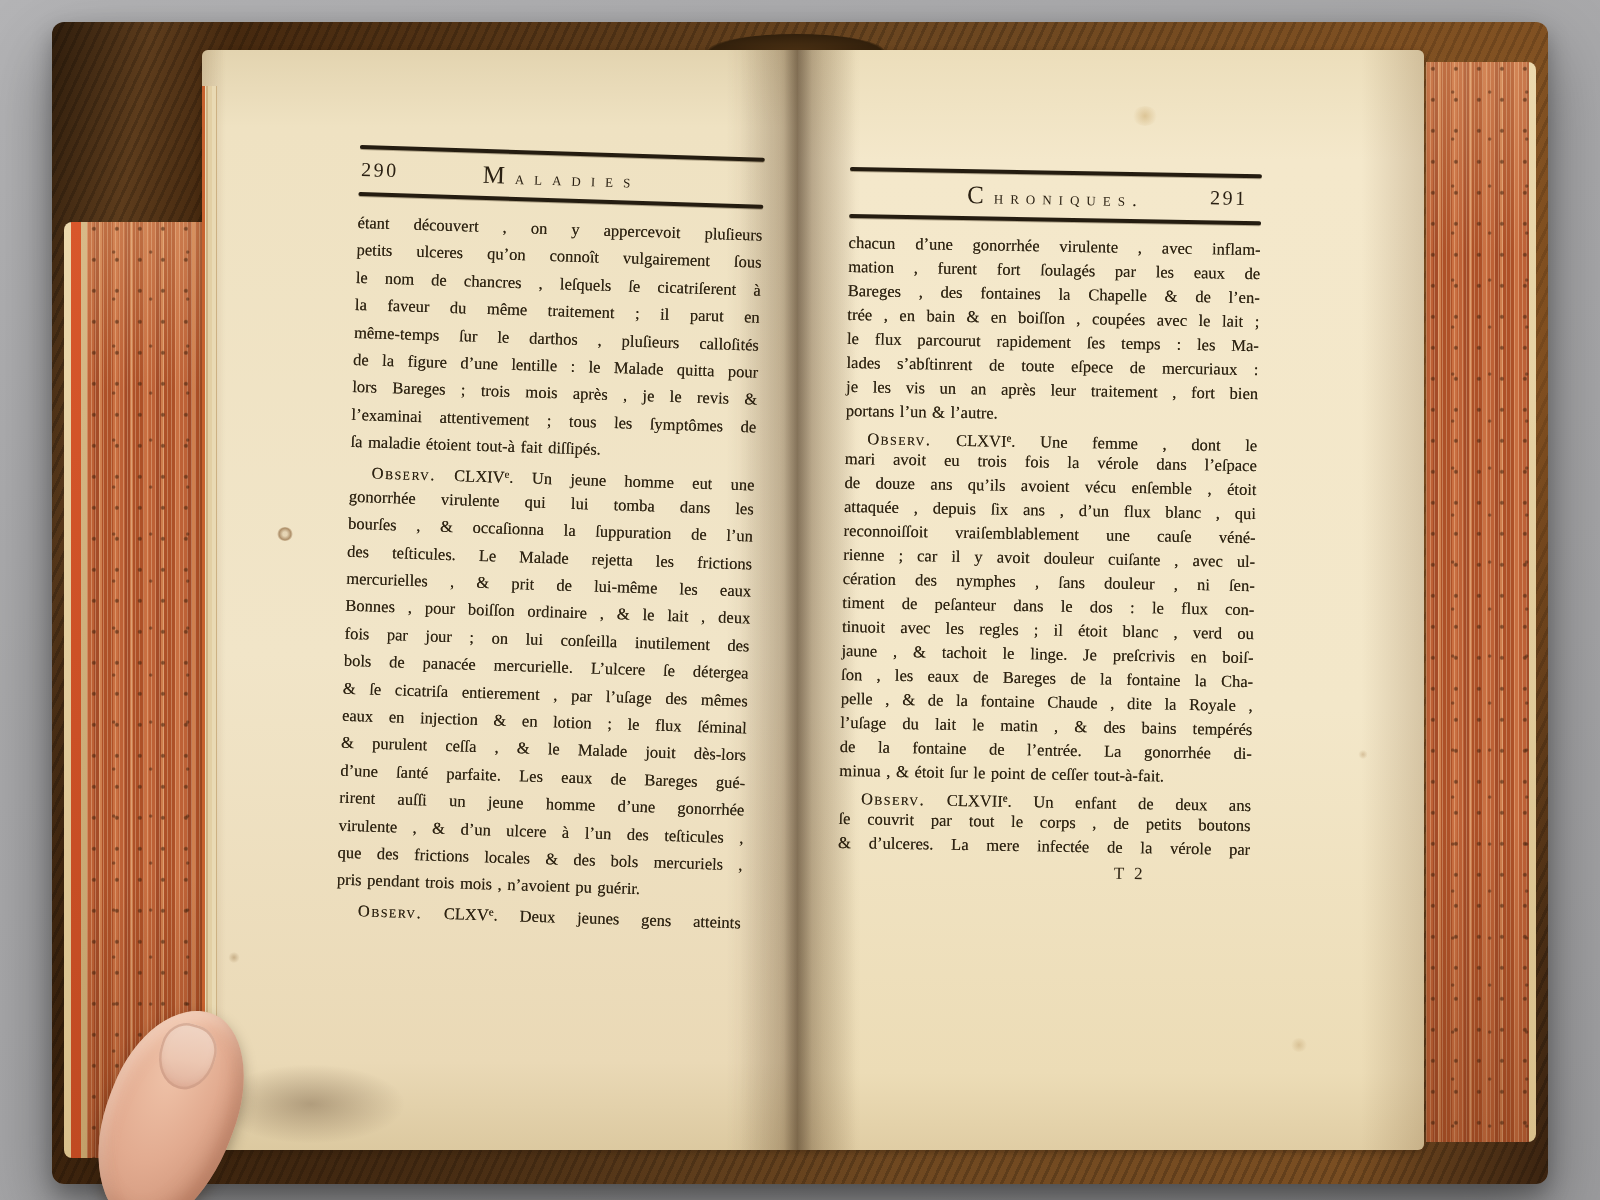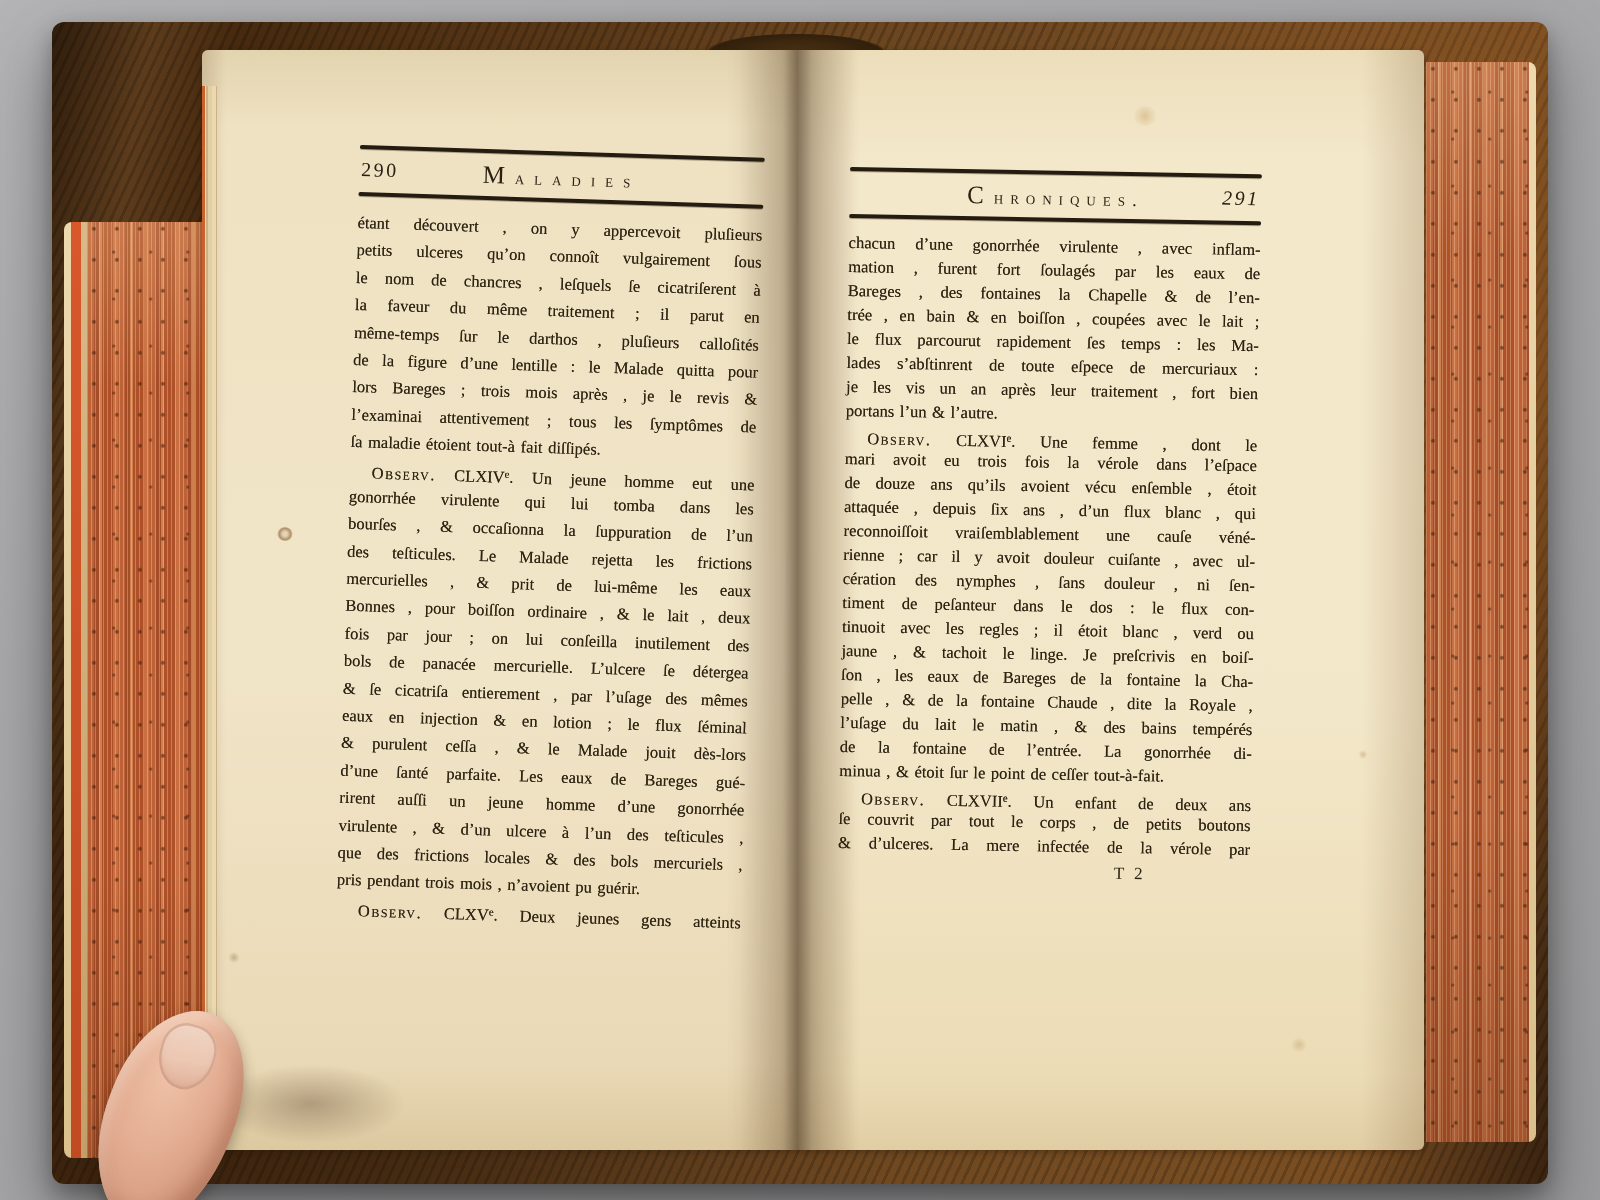--- a/index.html
+++ b/index.html
@@ -54,21 +54,21 @@
   .tb-left{left:158px;top:95px;width:405px;transform:rotate(1.8deg);}
   .tb-right{left:52px;top:117px;width:412px;transform:rotate(1.0deg);}
   .rule{height:4px;background:#241c10;border-radius:2px;box-shadow:0 1px 0 rgba(60,45,22,.35);}
   .rule-mid{margin-top:7px;}
   .header-row{position:relative;height:31px;margin-top:5px;}
   .running-title{display:block;position:absolute;left:0;right:0;top:3px;text-align:center;
     font-variant:small-caps;font-size:19px;letter-spacing:10px;color:#2b2113;}
   .tb-right .running-title{letter-spacing:7px;}
   .running-title::first-letter{font-size:25px;letter-spacing:10px;}
   .pagenum{position:absolute;top:4px;font-size:20px;letter-spacing:2.5px;color:#2b2113;}
-  .pn-left{left:2px;}  .pn-right{right:2px;font-style:italic;}
+  .pn-left{left:2px;}  .pn-right{right:14px;}
   .bodytext{margin-top:13px;word-spacing:1.5px;text-shadow:0 0 .6px rgba(45,35,18,.75);}
   .line{width:100%;box-sizing:border-box;font-size:16.5px;white-space:nowrap;overflow:visible;
     text-align:justify;text-align-last:justify;}
   .tb-left .line{height:27.4px;line-height:27.4px;}
   .tb-right .line{height:24px;line-height:24px;}
   .line.endline{text-align-last:left;}
   .line.findent{padding-left:22px;}
   .observ{font-variant:small-caps;letter-spacing:1.5px;}
   .sup{font-size:11px;vertical-align:5px;}
   .sig-line{margin-top:4px;font-size:17px;padding-left:67%;letter-spacing:3px;}

